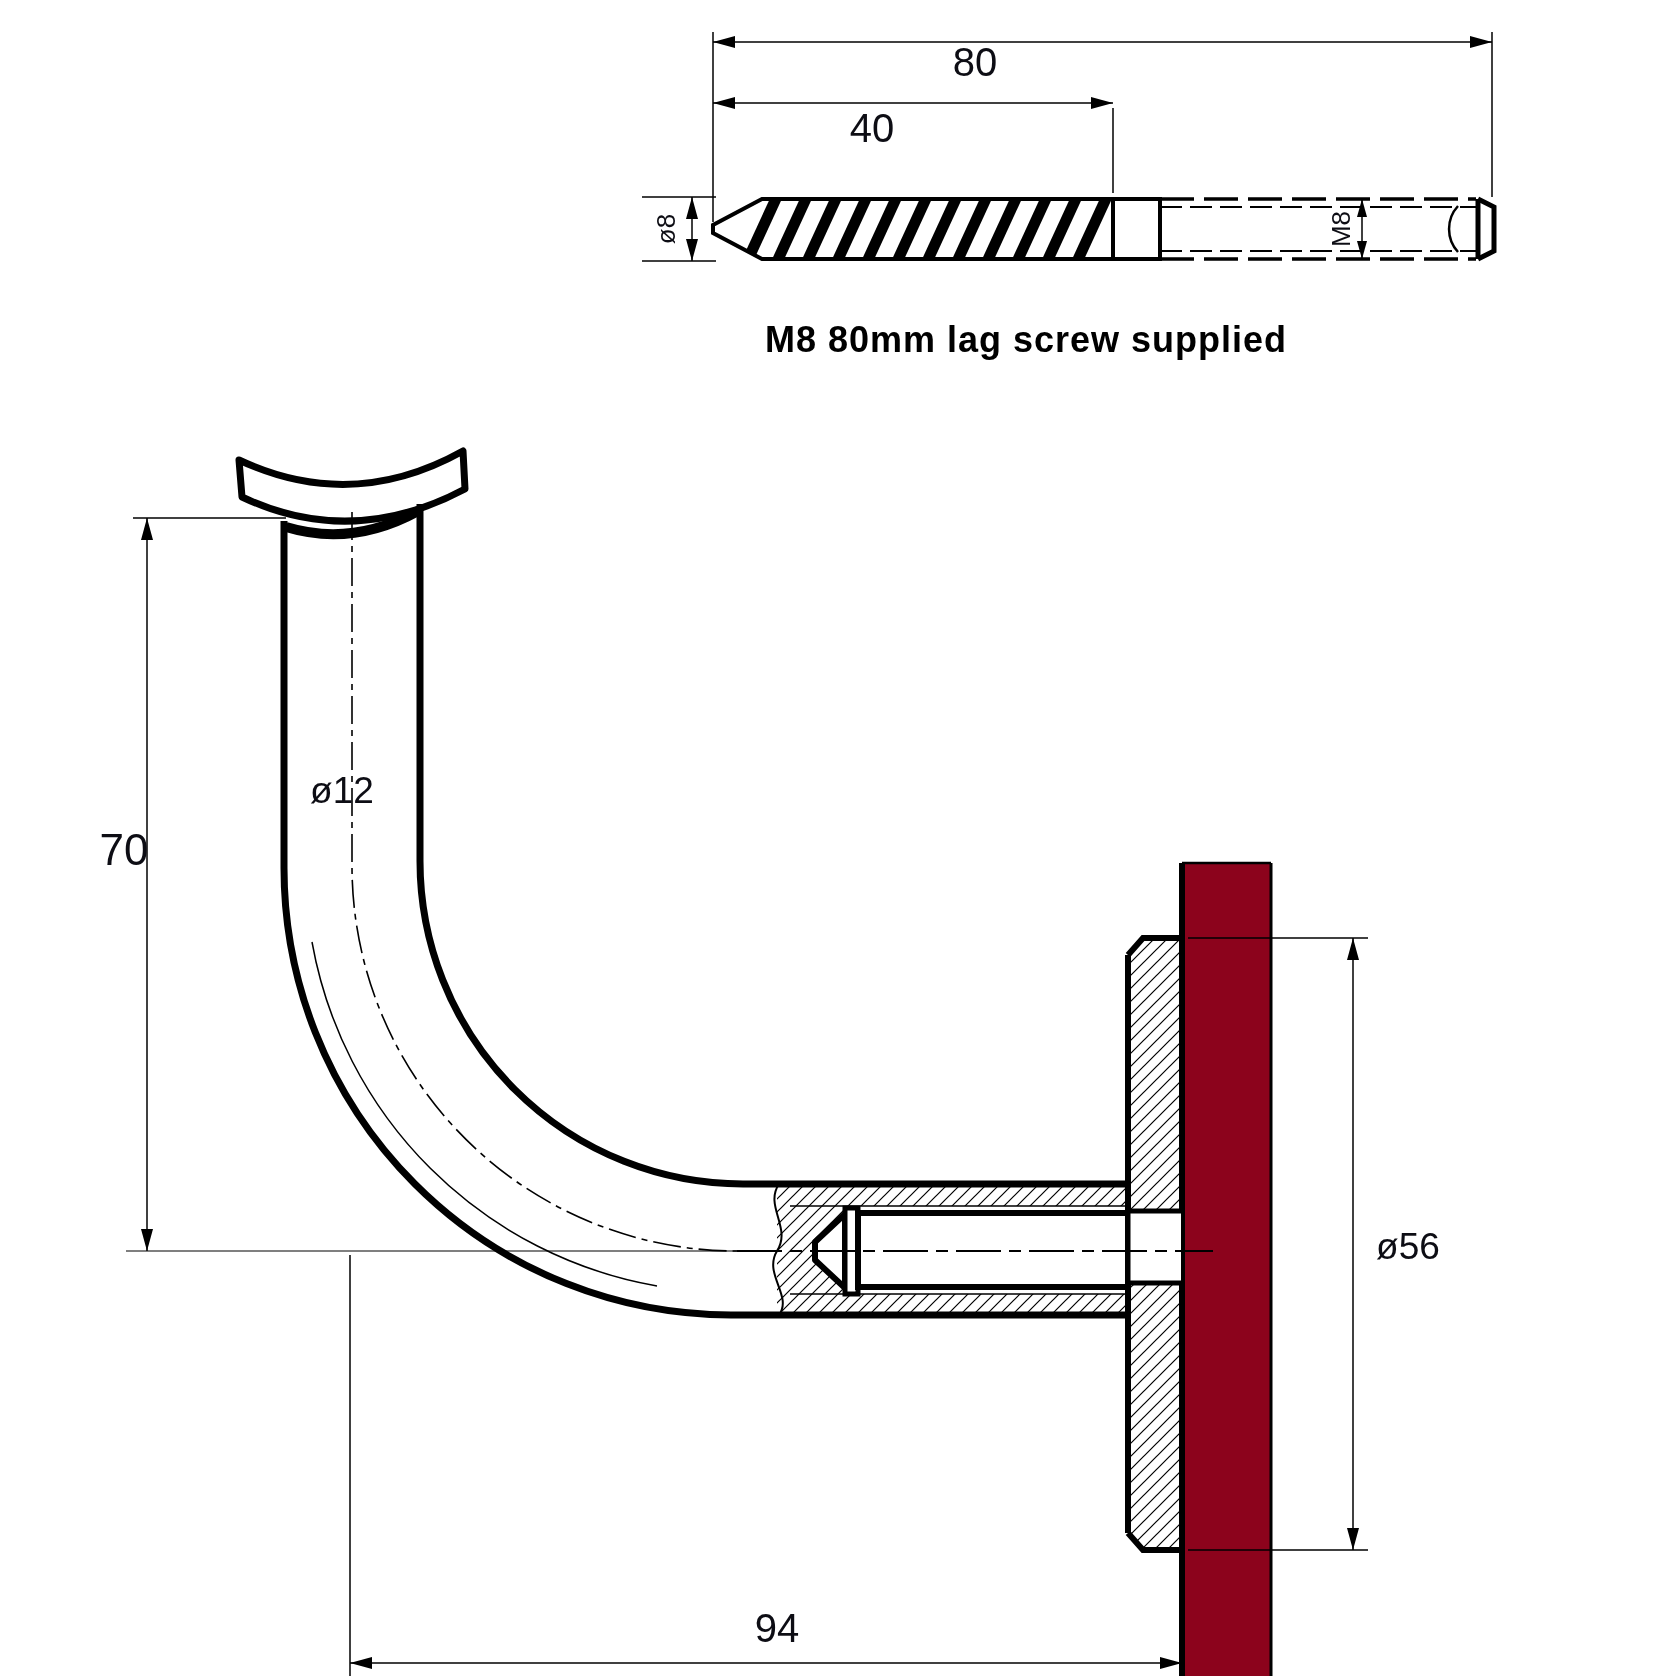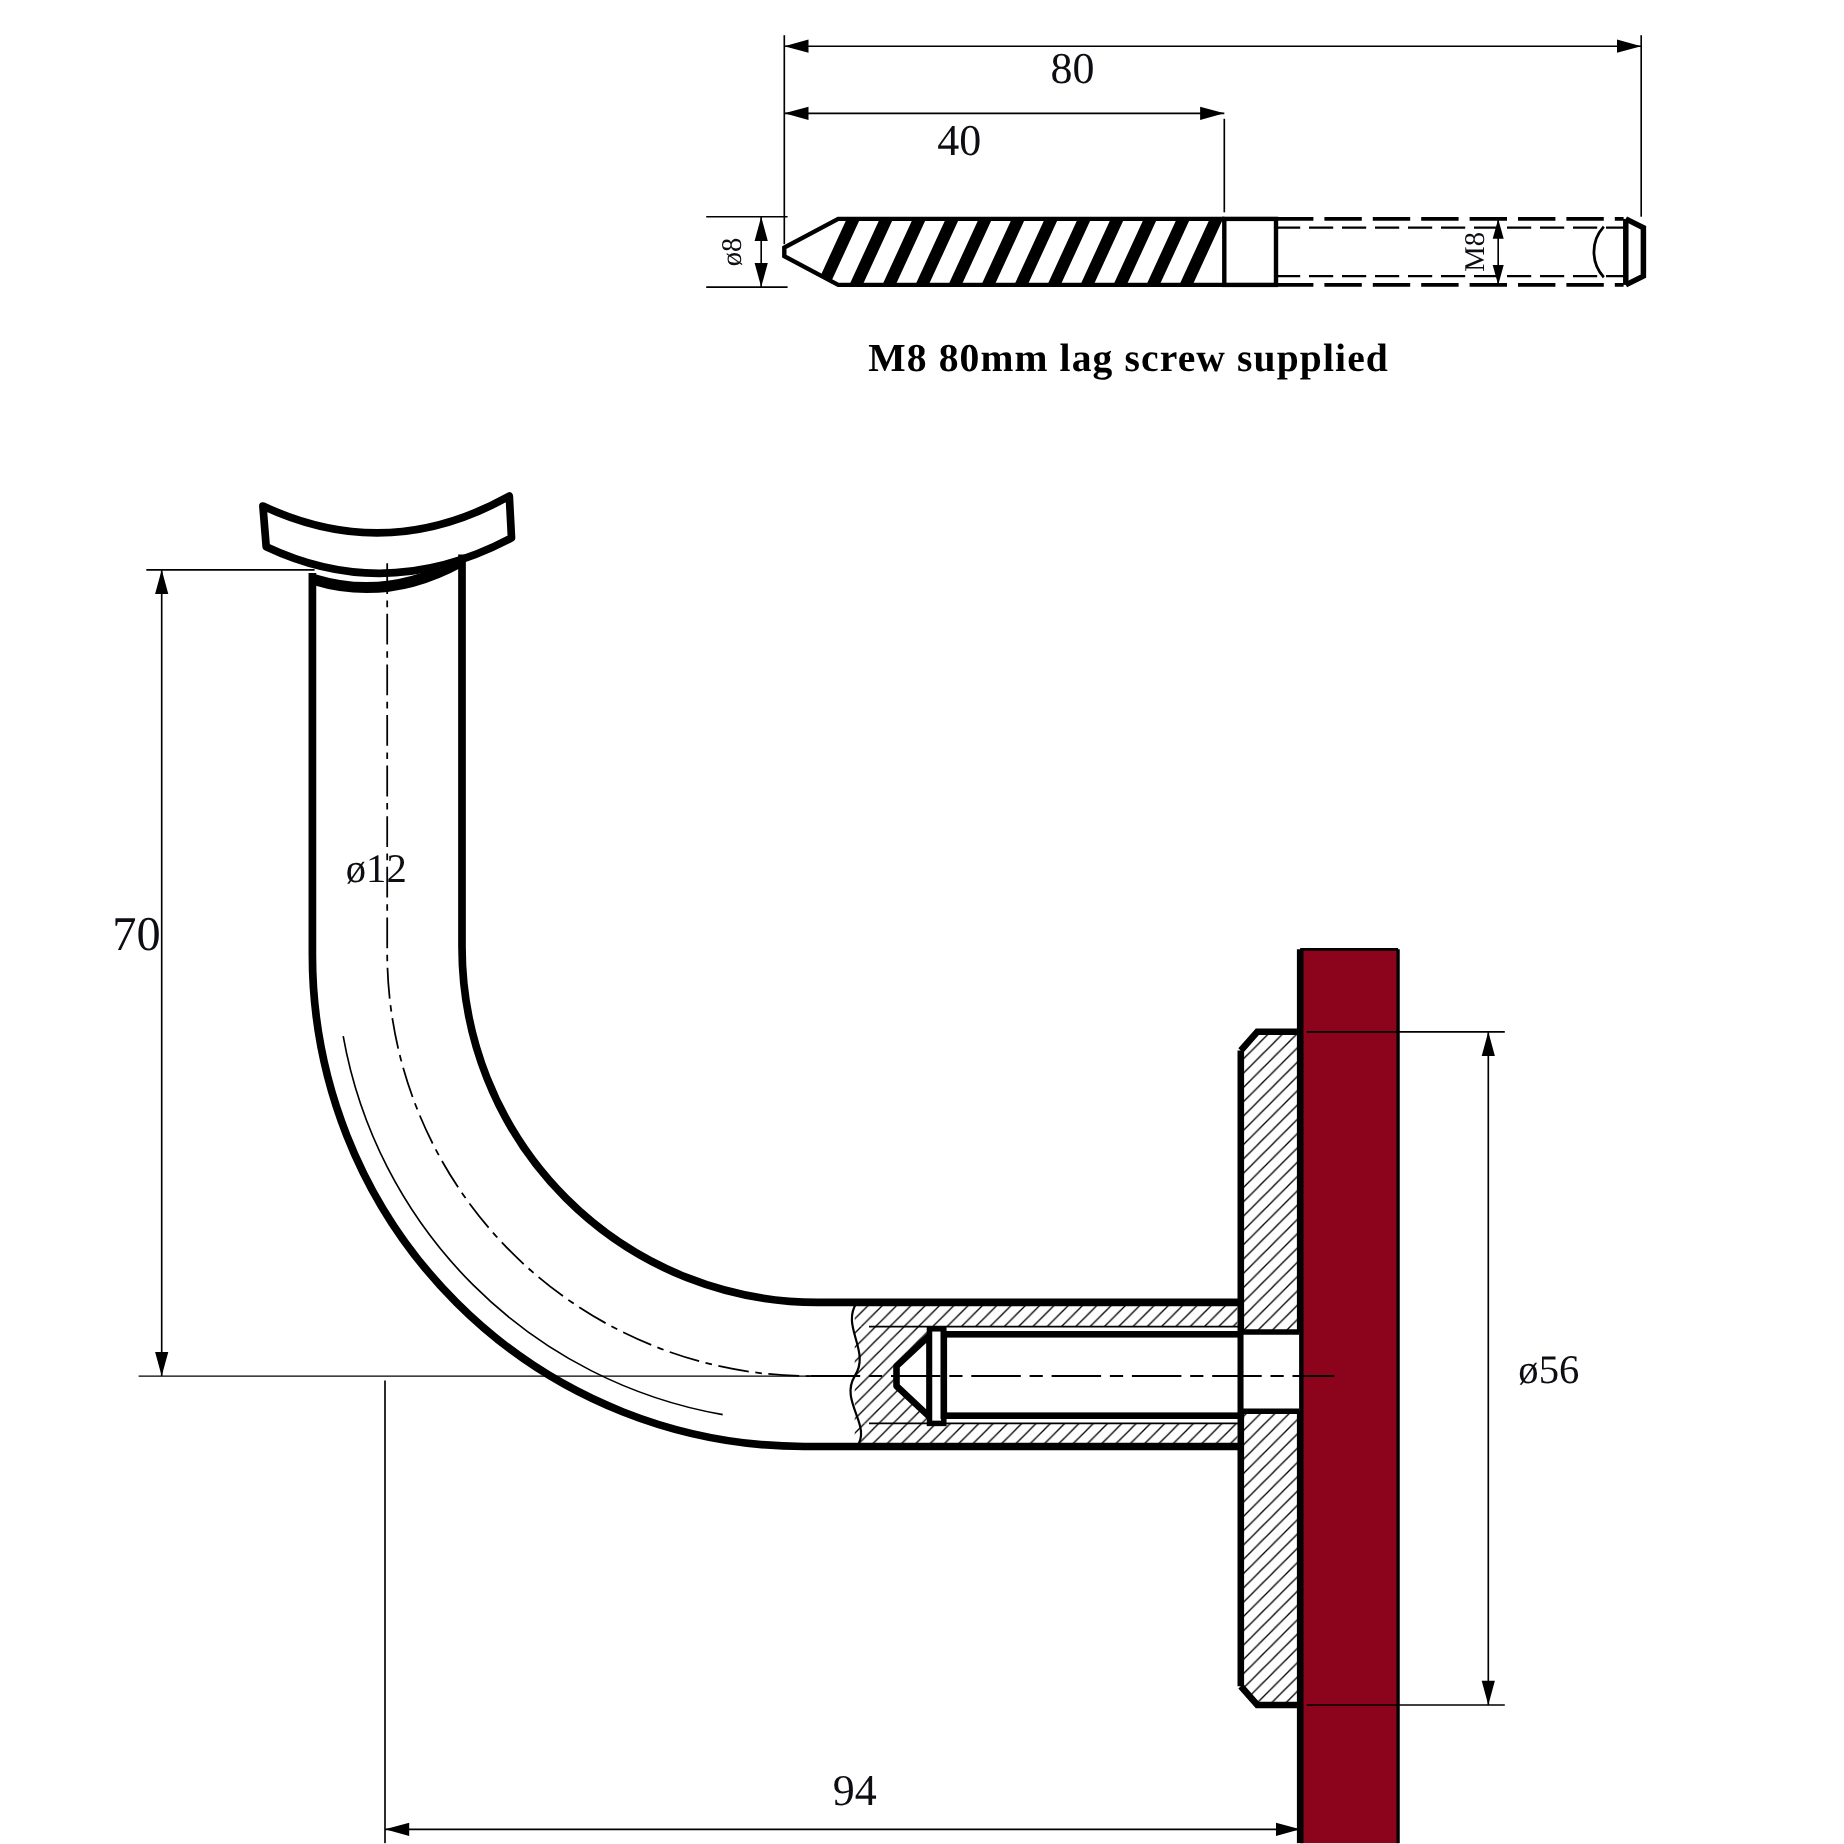--- a/index.html
+++ b/index.html
@@ -1,18 +1,18 @@
 <!DOCTYPE html>
 <html><head>
 <meta charset="utf-8">
 <style>
   html,body{margin:0;padding:0;background:#ffffff;}
   #stage{
     position:relative;width:1676px;height:1676px;background:#ffffff;
-    font-family:Liberation Serif, serif;overflow:hidden;
+    font-family:Liberation Sans, sans-serif;overflow:hidden;
   }
   #drawing{position:absolute;left:0;top:0;}
   .dim-label{
     position:absolute;color:#0d0d14;white-space:nowrap;
     transform:translate(-50%,-50%);line-height:1;
   }
   .dim-label.rot{transform:translate(-50%,-50%) rotate(-90deg);}
   .f44{font-size:44px;}
   .f40{font-size:40px;}
   .f37{font-size:37px;}
@@ -171,21 +171,21 @@
   </svg>
 
   <div class="dim-label f40" style="left:975px;top:62px;">80</div>
 
   <div class="dim-label f40" style="left:872px;top:128px;">40</div>
 
   <div class="dim-label rot f26" style="left:666px;top:229px;">ø8</div>
 
   <div class="dim-label rot f26" style="left:1341px;top:229px;">M8</div>
 
-  <div class="caption" style="left:1026px;top:325px;">M8 80mm lag screw supplied</div>
+  <div class="caption" style="left:1026px;top:340px;">M8 80mm lag screw supplied</div>
 
   <div class="dim-label f44" style="left:88px;top:850px;margin-left:36px;">70</div>
 
   <div class="dim-label f37" style="left:342px;top:768px;margin-top:22px;">ø12</div>
 
   <div class="dim-label f37" style="left:1408px;top:1246px;">ø56</div>
 
   <div class="dim-label f40" style="left:777px;top:1628px;">94</div>
 
 </div>

